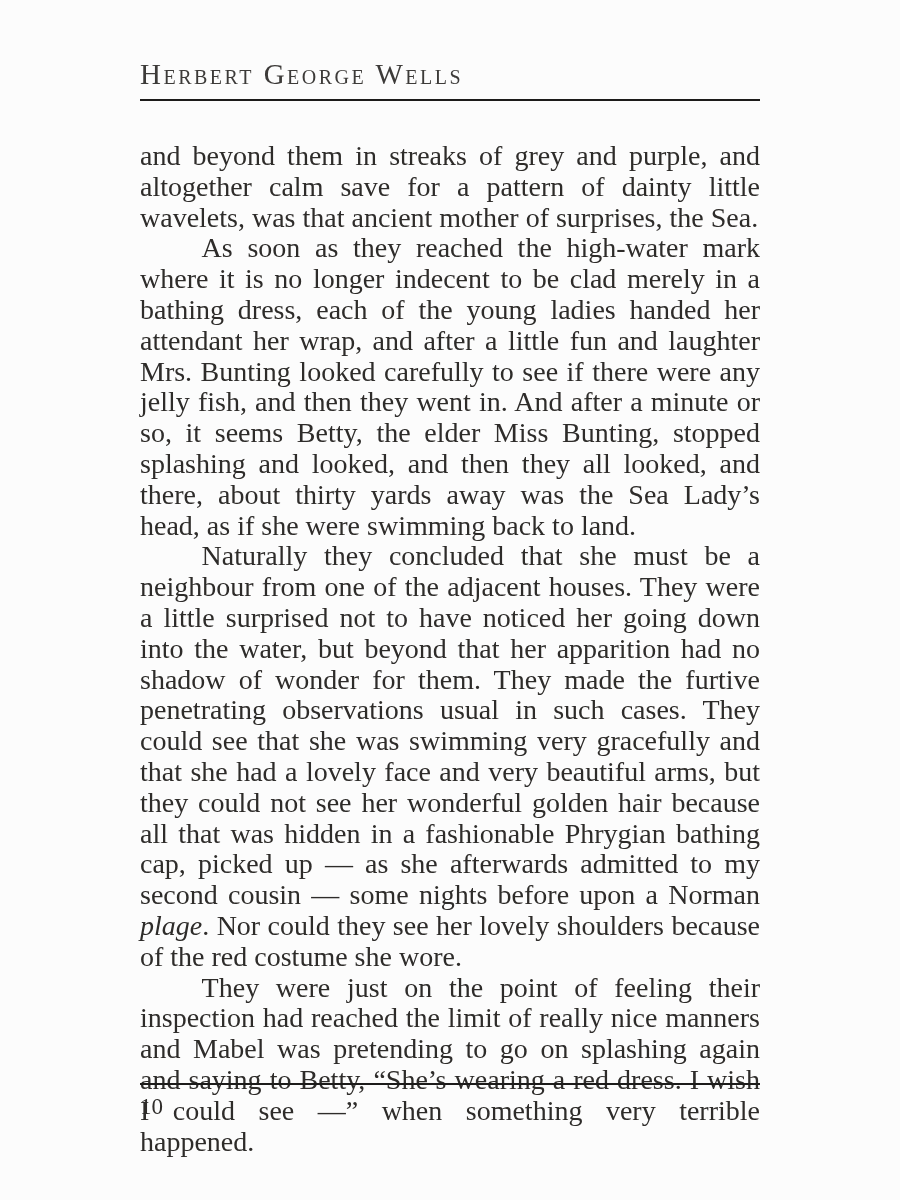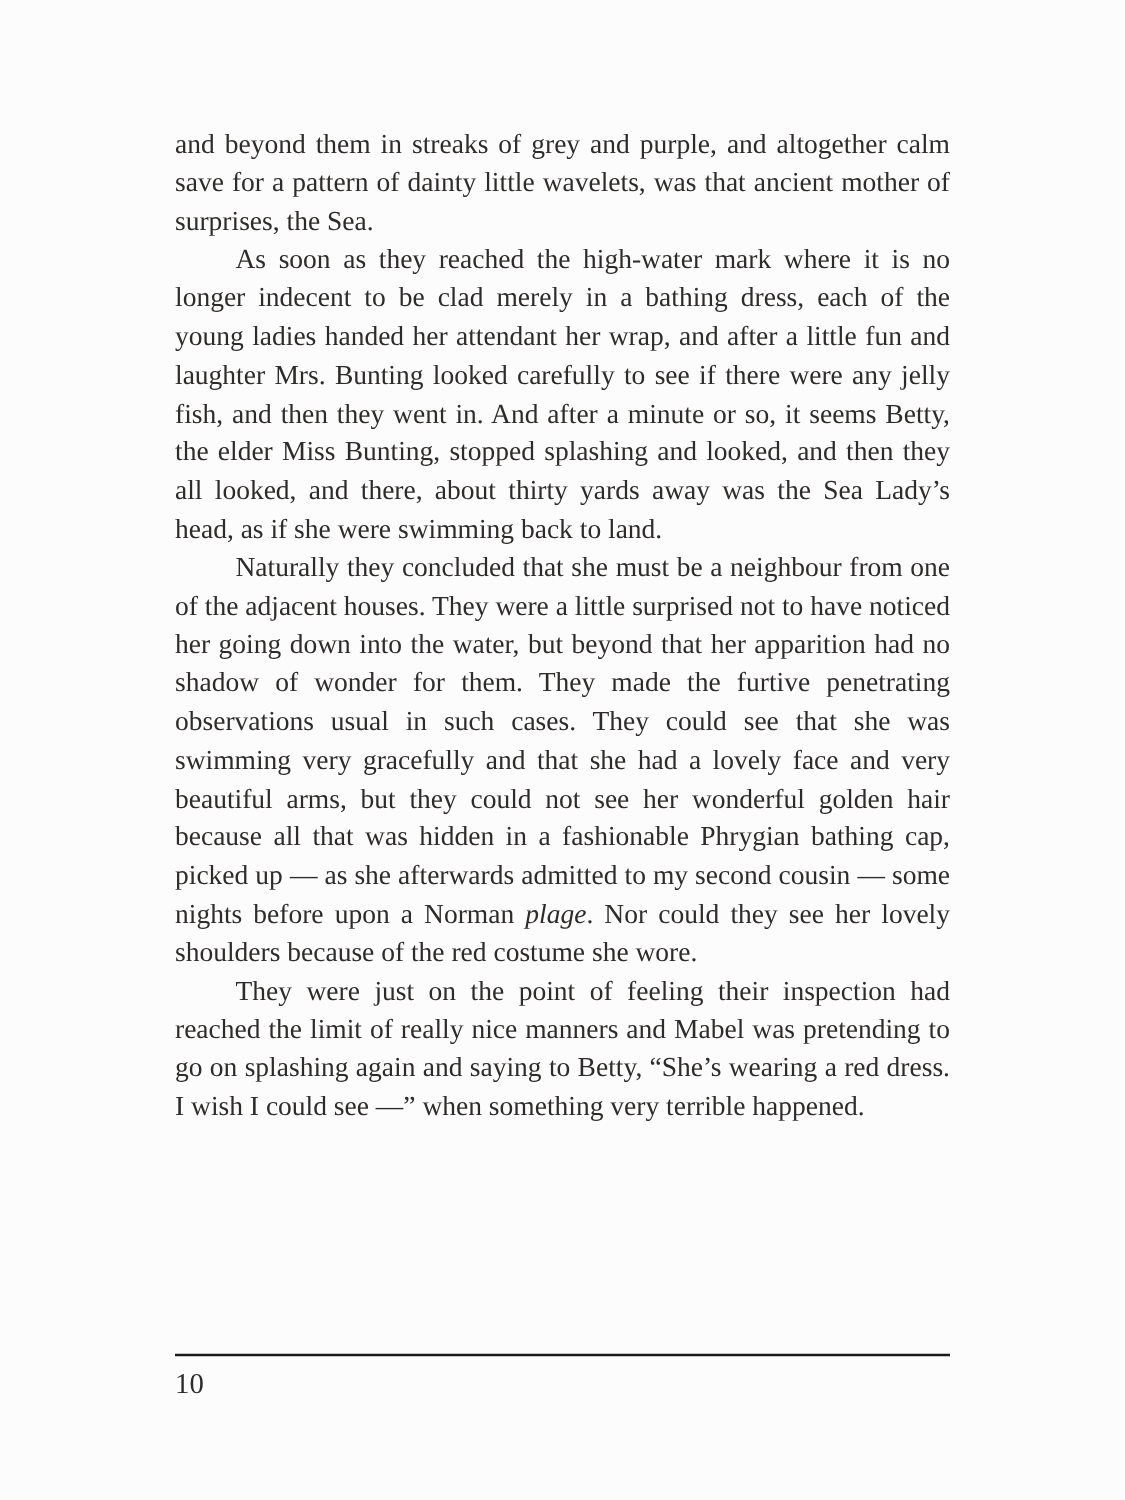--- a/index.html
+++ b/index.html
@@ -32,21 +32,21 @@
     }
     .rule {
       border: none;
       border-top: 2px solid #1c1b1a;
       margin: 0;
       width: 100%;
     }
     .page-body {
       margin-top: 40px;
       text-align: justify;
-      font-size: 22px;
+      font-size: 28px;
       line-height: 30.8px;
       color: #2e2c2a;
       hyphens: auto;
       -webkit-hyphens: auto;
     }
     .page-body p {
       margin: 0;
       padding: 0;
     }
     .page-body p.indent {
@@ -66,20 +66,24 @@
       font-size: 23px;
       color: #2e2c2a;
       margin-top: 9px;
     }
   </style>
 </head>
 <body>
 
 <div class="page">
 
+  <header class="page-header">
+    <div class="author">Herbert George Wells</div>
+    <hr class="rule">
+  </header>
 
   <main class="page-body" id="paragraphs">
       <p class=""><span>and beyond them in streaks of grey and purple, and altogether calm save for a pattern of dainty little wavelets, was that ancient mother of surprises, the Sea.</span></p>
       <p class="indent"><span>As soon as they reached the high-water mark where it is no longer indecent to be clad merely in a bathing dress, each of the young ladies handed her attendant her wrap, and after a little fun and laughter Mrs. Bunting looked carefully to see if there were any jelly fish, and then they went in. And after a minute or so, it seems Betty, the elder Miss Bunting, stopped splashing and looked, and then they all looked, and there, about thirty yards away was the Sea Lady’s head, as if she were swimming back to land.</span></p>
       <p class="indent"><span>Naturally they concluded that she must be a neighbour from one of the adjacent houses. They were a little surprised not to have noticed her going down into the water, but beyond that her apparition had no shadow of wonder for them. They made the furtive penetrating observations usual in such cases. They could see that she was swimming very gracefully and that she had a lovely face and very beautiful arms, but they could not see her wonderful golden hair because all that was hidden in a fashionable Phrygian bathing cap, picked up — as she afterwards admitted to my second cousin — some nights before upon a Norman </span><span class="italic">plage</span><span>. Nor could they see her lovely shoulders because of the red costume she wore.</span></p>
       <p class="indent"><span>They were just on the point of feeling their inspection had reached the limit of really nice manners and Mabel was pretending to go on splashing again and saying to Betty, “She’s wearing a red dress. I wish I could see —” when something very terrible happened.</span></p>
     </main>
 
   <footer class="page-footer">
     <hr class="rule">

